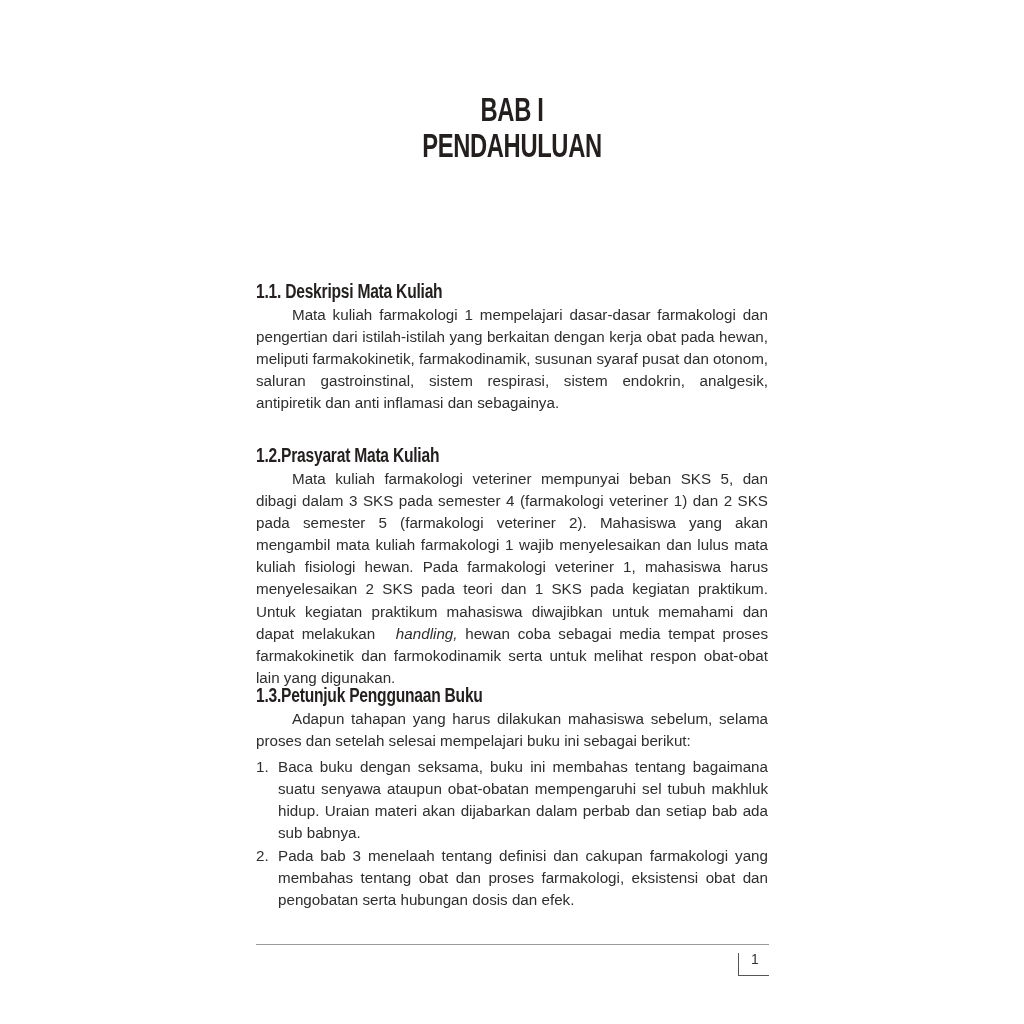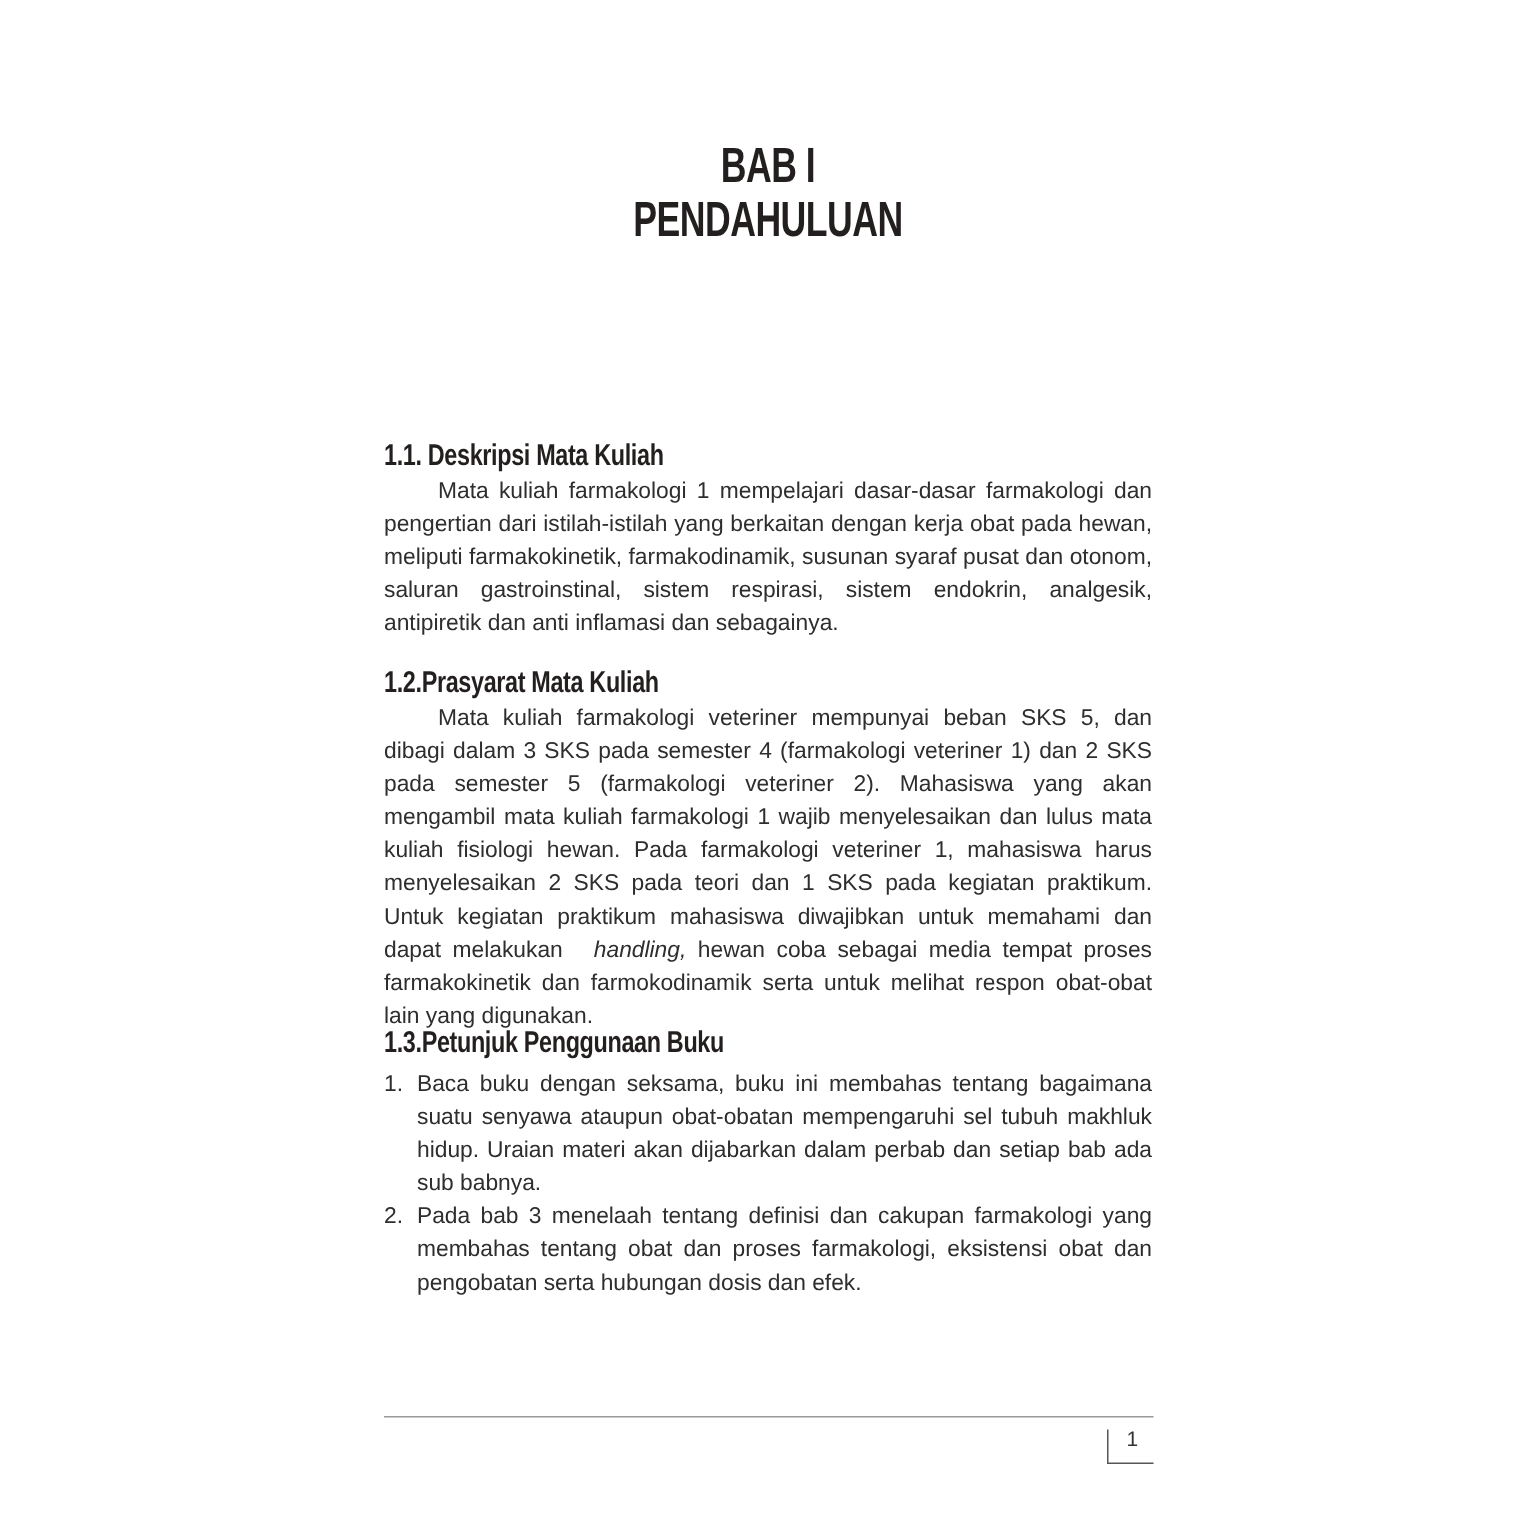--- a/index.html
+++ b/index.html
@@ -18,21 +18,21 @@
     position: absolute; left: 256px; top: 274px; width: 512px;
     font-size: 15.2px; line-height: 22.1px; color: #2e2e2e;
   }
   .section-title {
     font-family: "Liberation Sans", sans-serif; font-weight: bold; color: #231f1e;
     font-size: 20px; line-height: 26px; margin: 0; white-space: nowrap;
     transform: scaleX(0.78); transform-origin: 0 0;
     letter-spacing: -0.3px;
   }
   .para { text-align: justify; text-indent: 36px; margin: 0; }
-  .s1 { position: absolute; top: 17px; }
+  .s1 { position: absolute; top: 4px; }
   .s2 { position: absolute; top: 168px; }
   .s3 { position: absolute; top: 408px; }
   .sec { width: 512px; }
   .sec .para { margin-top: 0; }
   ol { margin: 4px 0 0 0; padding: 0; list-style: none; }
   ol li { display: flex; text-align: justify; }
   ol li .num { width: 22px; flex: none; }
   ol li .txt { flex: 1; }
   .footer-rule {
     position: absolute; left: 256px; top: 944px; width: 513px; height: 0;
@@ -61,20 +61,21 @@
     <p class="para">Mata kuliah farmakologi 1 mempelajari dasar-dasar farmakologi dan pengertian dari istilah-istilah yang berkaitan dengan kerja obat pada hewan, meliputi farmakokinetik, farmakodinamik, susunan syaraf pusat dan otonom, saluran gastroinstinal, sistem respirasi, sistem endokrin, analgesik, antipiretik dan anti inflamasi dan sebagainya.</p>
   </div>
 
   <div class="sec s2">
     <h2 class="section-title">1.2.Prasyarat Mata Kuliah</h2>
     <p class="para"><span>Mata kuliah farmakologi veteriner mempunyai beban SKS 5, dan dibagi dalam 3 SKS pada semester 4 (farmakologi veteriner 1) dan 2 SKS pada semester 5 (farmakologi veteriner 2). Mahasiswa yang akan mengambil mata kuliah farmakologi 1 wajib menyelesaikan dan lulus mata kuliah fisiologi hewan. Pada farmakologi veteriner 1, mahasiswa harus menyelesaikan 2 SKS pada teori dan 1 SKS pada kegiatan praktikum. Untuk kegiatan praktikum mahasiswa diwajibkan untuk memahami dan dapat melakukan </span><em>handling,</em><span> hewan coba sebagai media tempat proses farmakokinetik dan farmokodinamik serta untuk melihat respon obat-obat lain yang digunakan.</span></p>
   </div>
 
   <div class="sec s3">
     <h2 class="section-title">1.3.Petunjuk Penggunaan Buku</h2>
+    <p class="para">Adapun tahapan yang harus dilakukan mahasiswa sebelum, selama proses dan setelah selesai mempelajari buku ini sebagai berikut:</p>
     <ol>
       <li>
         <span class="num">1.</span>
         <span class="txt">Baca buku dengan seksama, buku ini membahas tentang bagaimana suatu senyawa ataupun obat-obatan mempengaruhi sel tubuh makhluk hidup. Uraian materi akan dijabarkan dalam perbab dan setiap bab ada sub babnya.</span>
       </li>
       <li>
         <span class="num">2.</span>
         <span class="txt">Pada bab 3 menelaah tentang definisi dan cakupan farmakologi yang membahas tentang obat dan proses farmakologi, eksistensi obat dan pengobatan serta hubungan dosis dan efek.</span>
       </li>
     </ol>

